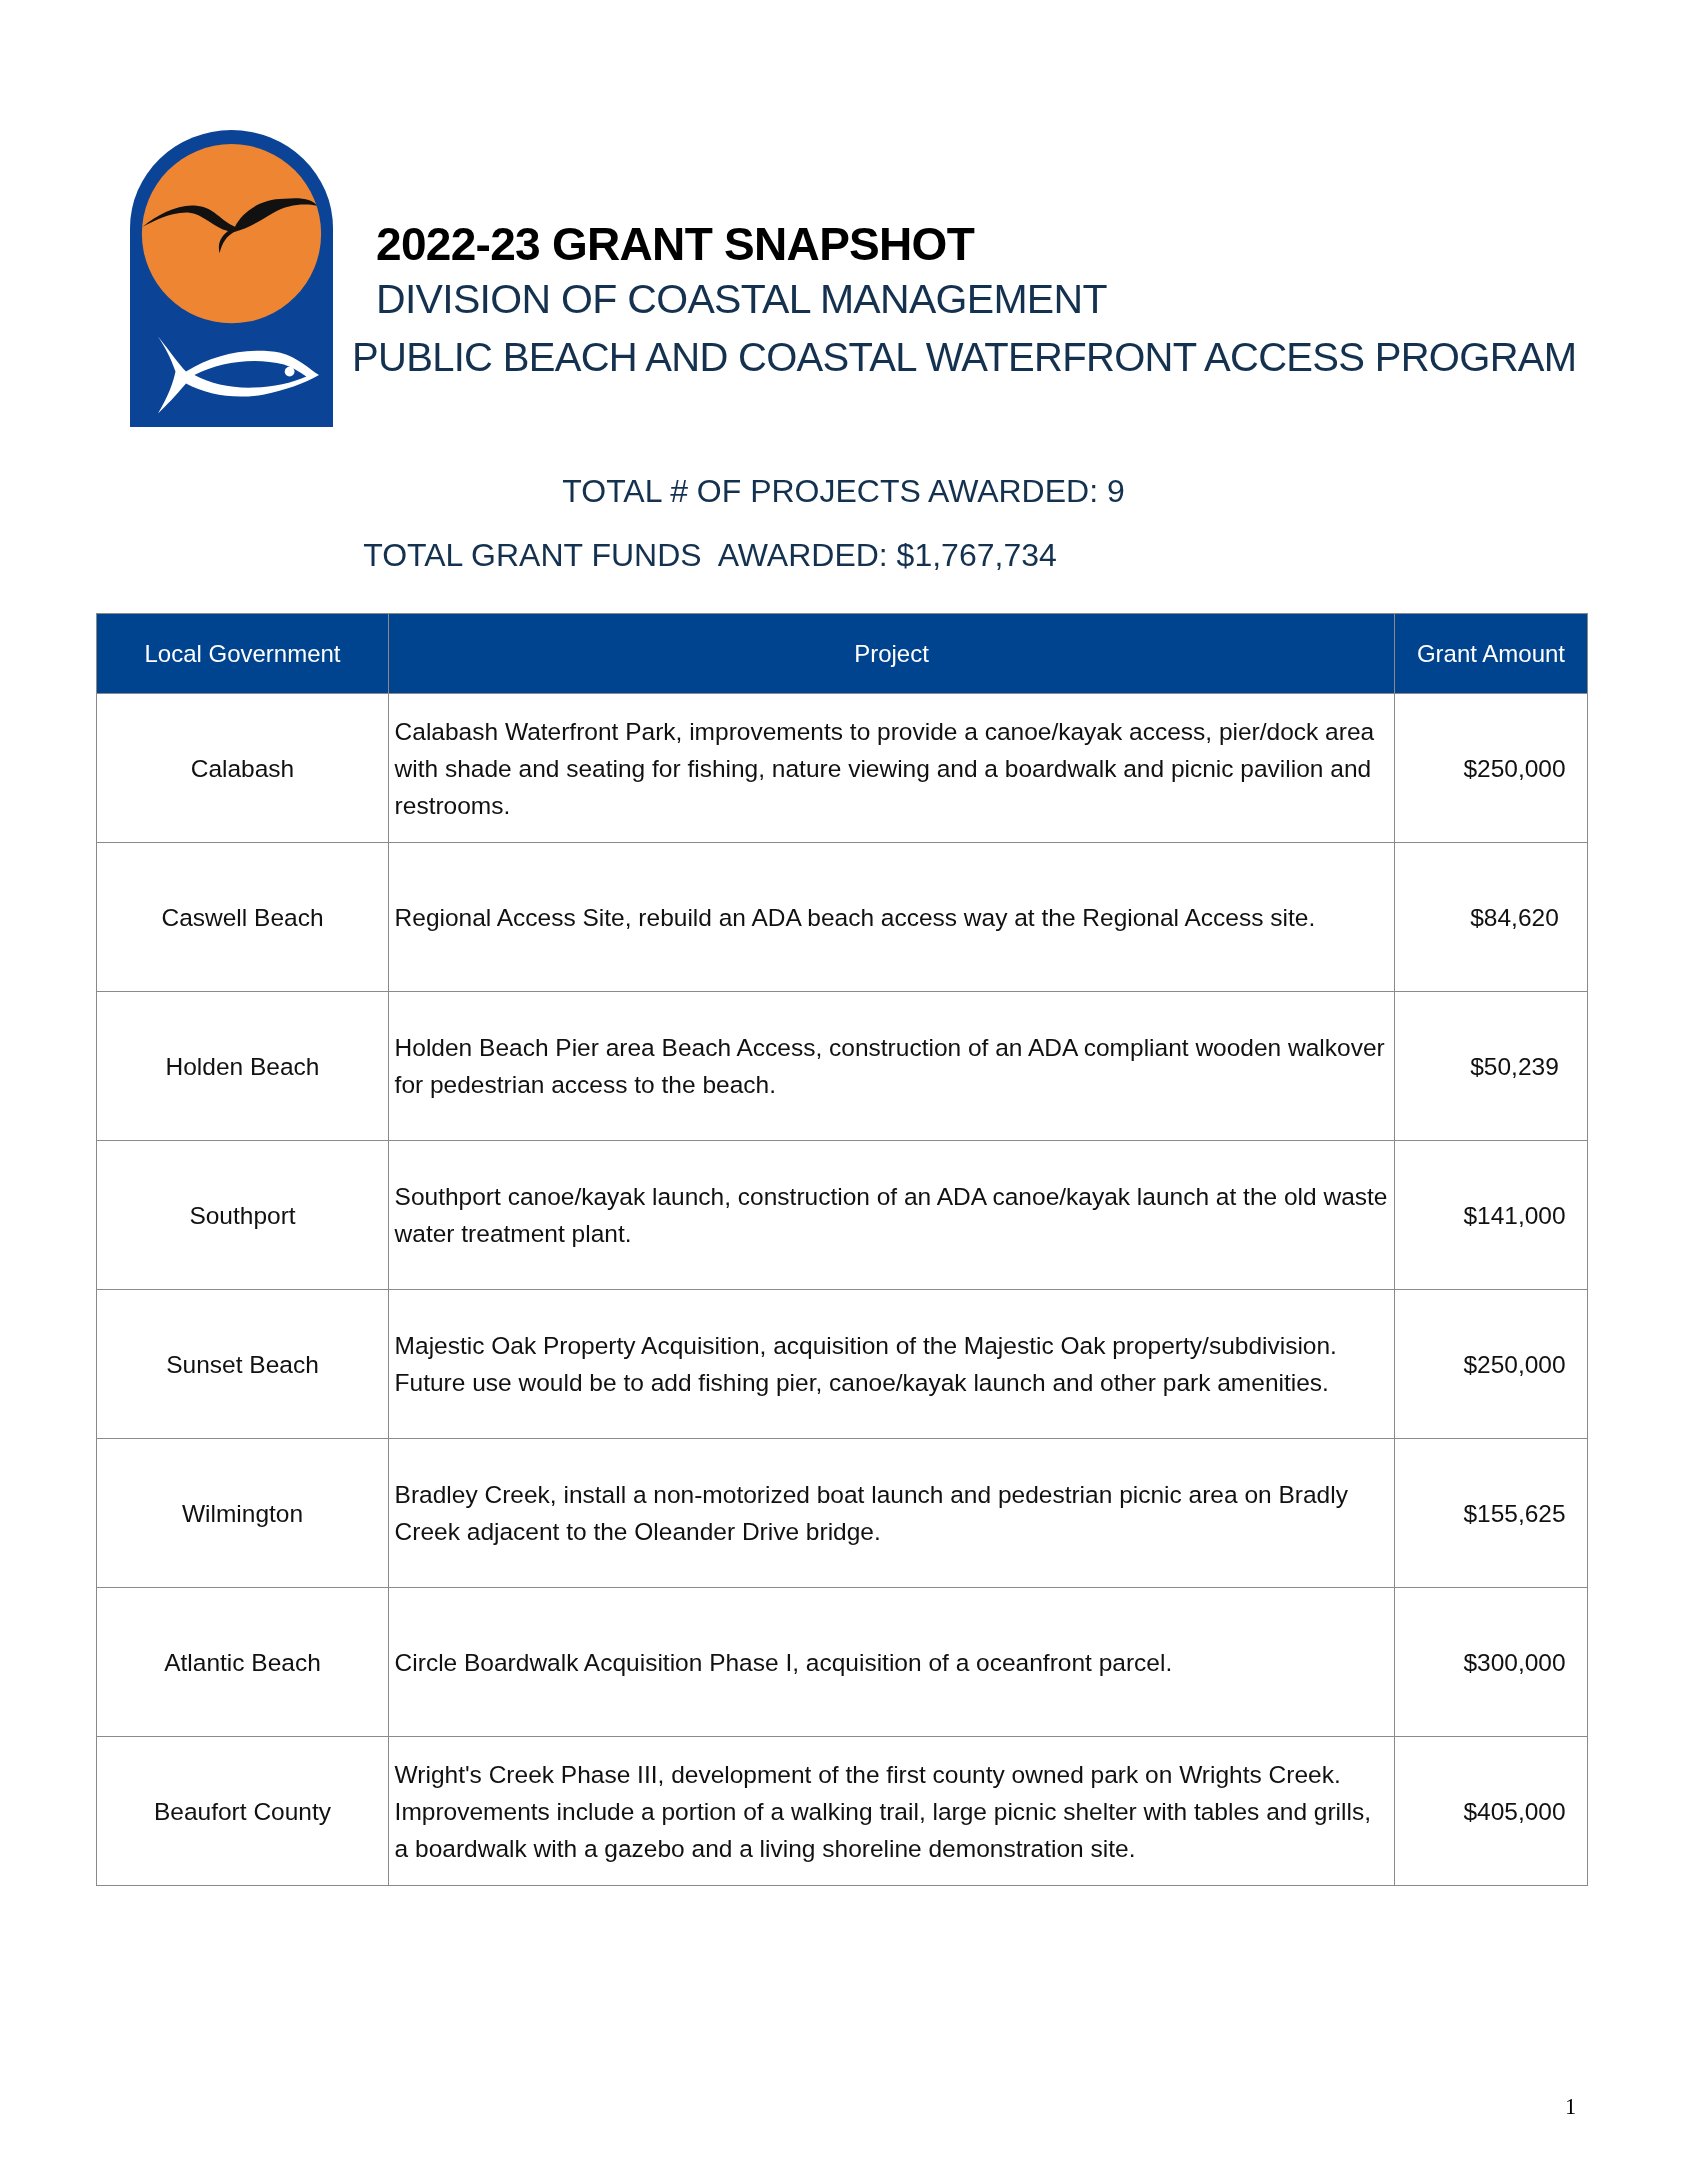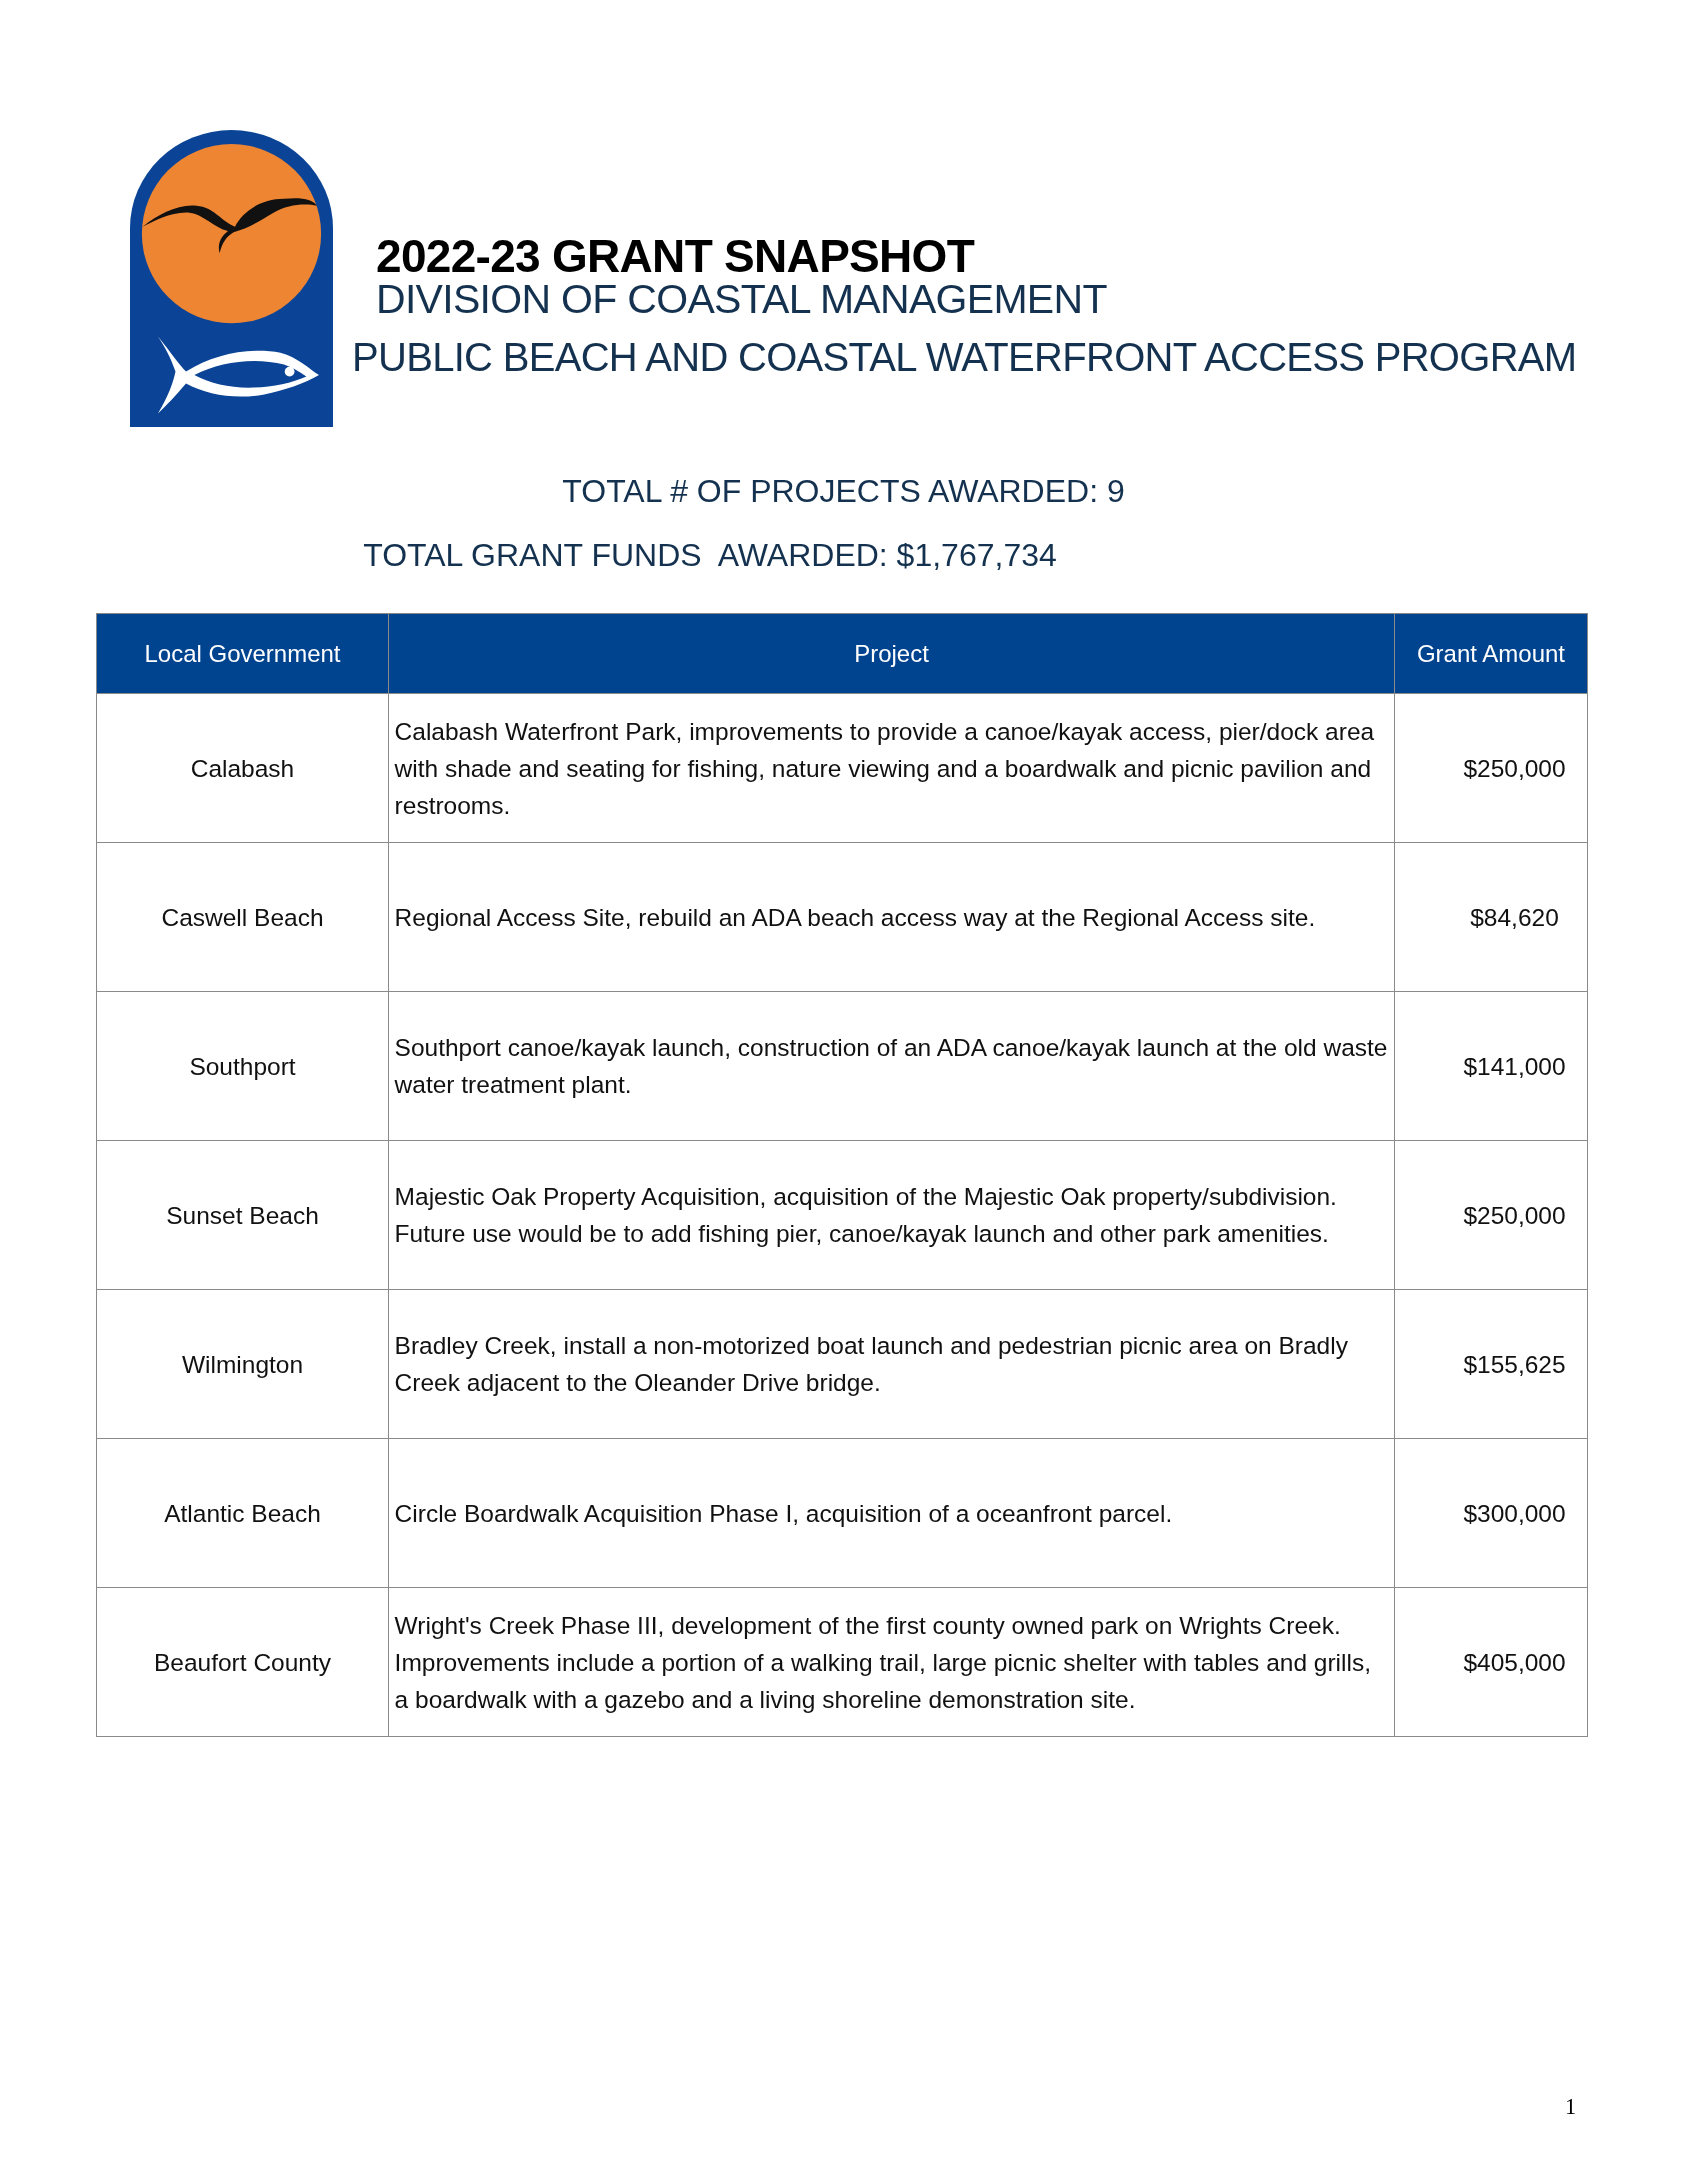--- a/index.html
+++ b/index.html
@@ -1,19 +1,19 @@
 <!DOCTYPE html>
 <html style="font-size:11.2px"><head>
 <meta charset="utf-8">
 <style>
   html, body { margin:0; padding:0; background:#ffffff; }
   body { width:1687px; height:2183px; position:relative; overflow:hidden;
          font-family:"Liberation Sans", "DejaVu Sans", sans-serif; color:#111; }
   .logo { position:absolute; left:130px; top:130px; width:203px; height:297px; }
-  .title { position:absolute; left:376px; top:217px; font-size:46px; font-weight:bold; letter-spacing:-0.7px; color:#000; white-space:nowrap;margin-top:12px; }
+  .title { position:absolute; left:376px; top:217px; font-size:46px; font-weight:bold; letter-spacing:-0.7px; color:#000; white-space:nowrap; }
   .sub1 { position:absolute; left:376px; top:276px; font-size:41px; color:#14324f; white-space:nowrap; letter-spacing:-0.7px; }
   .sub2 { position:absolute; left:352px; top:335px; font-size:40px; color:#14324f; white-space:nowrap; letter-spacing:-0.7px; }
   .total1 { position:absolute; left:0; width:1687px; top:466px; text-align:center; font-size:32px; color:#14324f;margin-top:7px; }
   .total2 { position:absolute; left:0; width:1420px; top:537px; text-align:center; font-size:32px; color:#14324f; white-space:pre; }
   table.grants { position:absolute; left:96px; top:613px; width:1491px; border-collapse:collapse; table-layout:fixed; }
   table.grants th, table.grants td { border:1.4px solid #8a8a8a; }
   table.grants th { background:#00438f; color:#ffffff; font-size:24px; font-weight:normal; height:79px; text-align:center; padding:0 2.8px; }
   table.grants td { height:146px; font-size:24.5px; line-height:37px; vertical-align:middle; }
   td.gov { text-align:center; }
   td.proj { text-align:left; padding:0 5.6px; }
@@ -59,20 +59,25 @@
       <td class="gov">Calabash</td>
       <td class="proj">Calabash Waterfront Park, improvements to provide a canoe/kayak access, pier/dock area with shade and seating for fishing, nature viewing and a boardwalk and picnic pavilion and restrooms.</td>
       <td class="amt">$250,000</td>
     </tr>
     <tr>
       <td class="gov">Caswell Beach</td>
       <td class="proj">Regional Access Site, rebuild an ADA beach access way at the Regional Access site.</td>
       <td class="amt">$84,620</td>
     </tr>
     <tr>
+      <td class="gov">Holden Beach</td>
+      <td class="proj">Holden Beach Pier area Beach Access, construction of an ADA compliant wooden walkover for pedestrian access to the beach.</td>
+      <td class="amt">$50,239</td>
+    </tr>
+    <tr>
       <td class="gov">Southport</td>
       <td class="proj">Southport canoe/kayak launch, construction of an ADA canoe/kayak launch at the old waste water treatment plant.</td>
       <td class="amt">$141,000</td>
     </tr>
     <tr>
       <td class="gov">Sunset Beach</td>
       <td class="proj">Majestic Oak Property Acquisition, acquisition of the Majestic Oak property/subdivision.  Future use would be to add fishing pier, canoe/kayak launch and other park amenities.</td>
       <td class="amt">$250,000</td>
     </tr>
     <tr>

